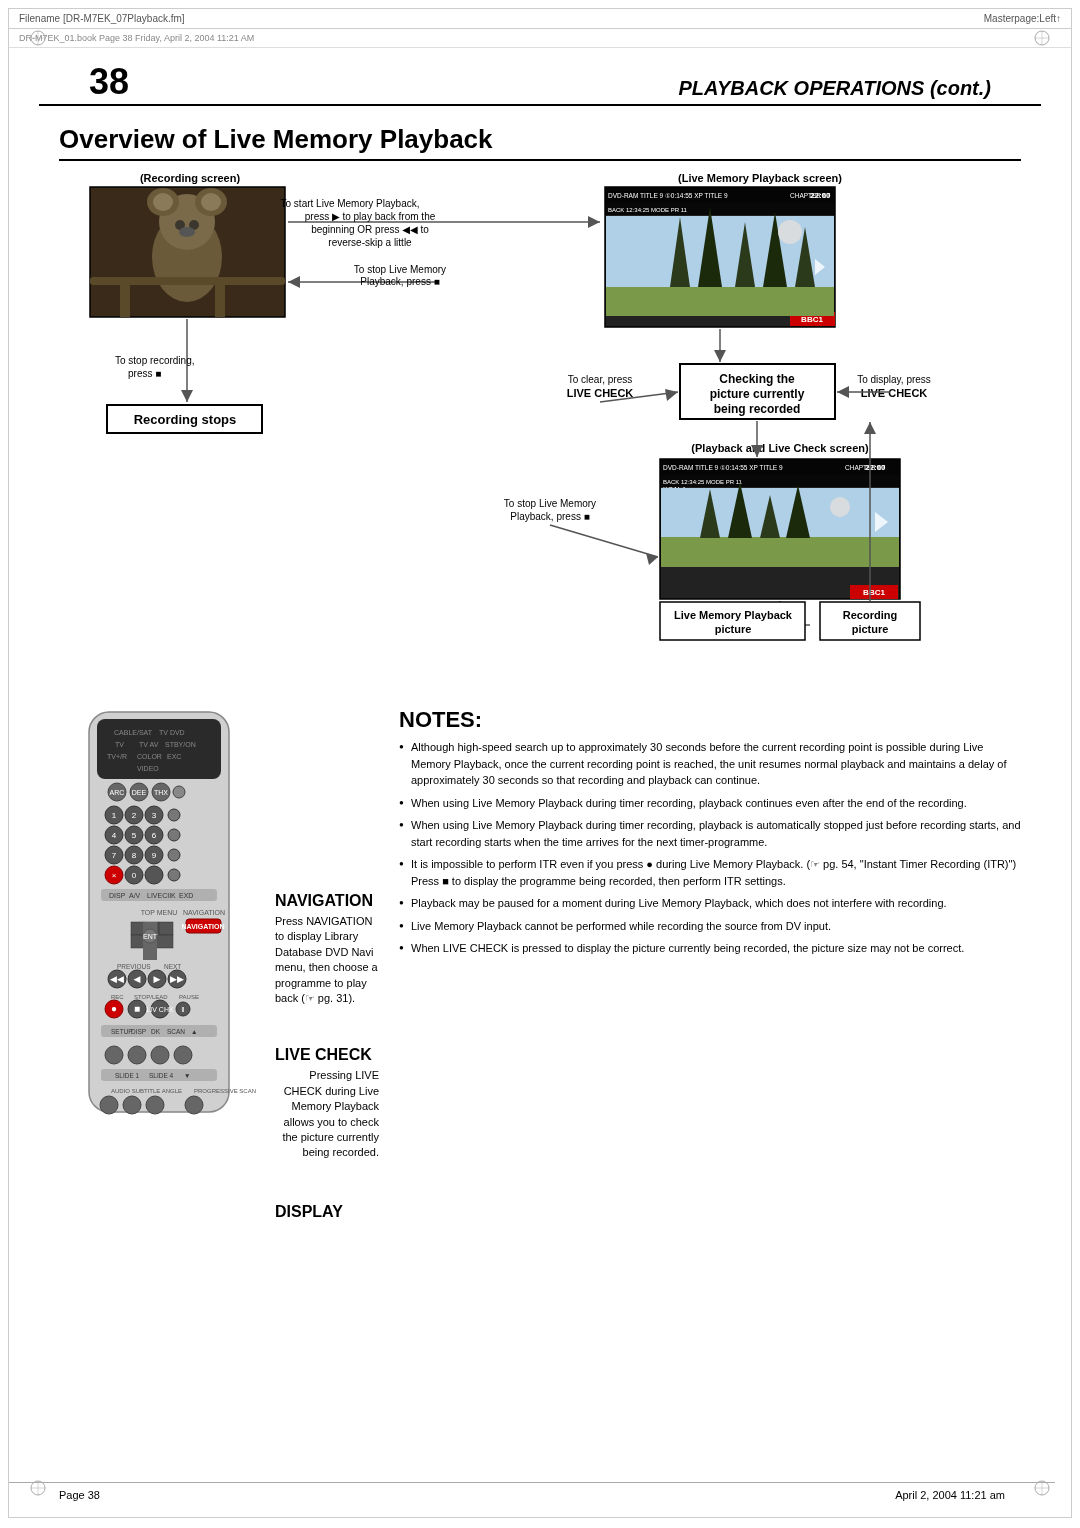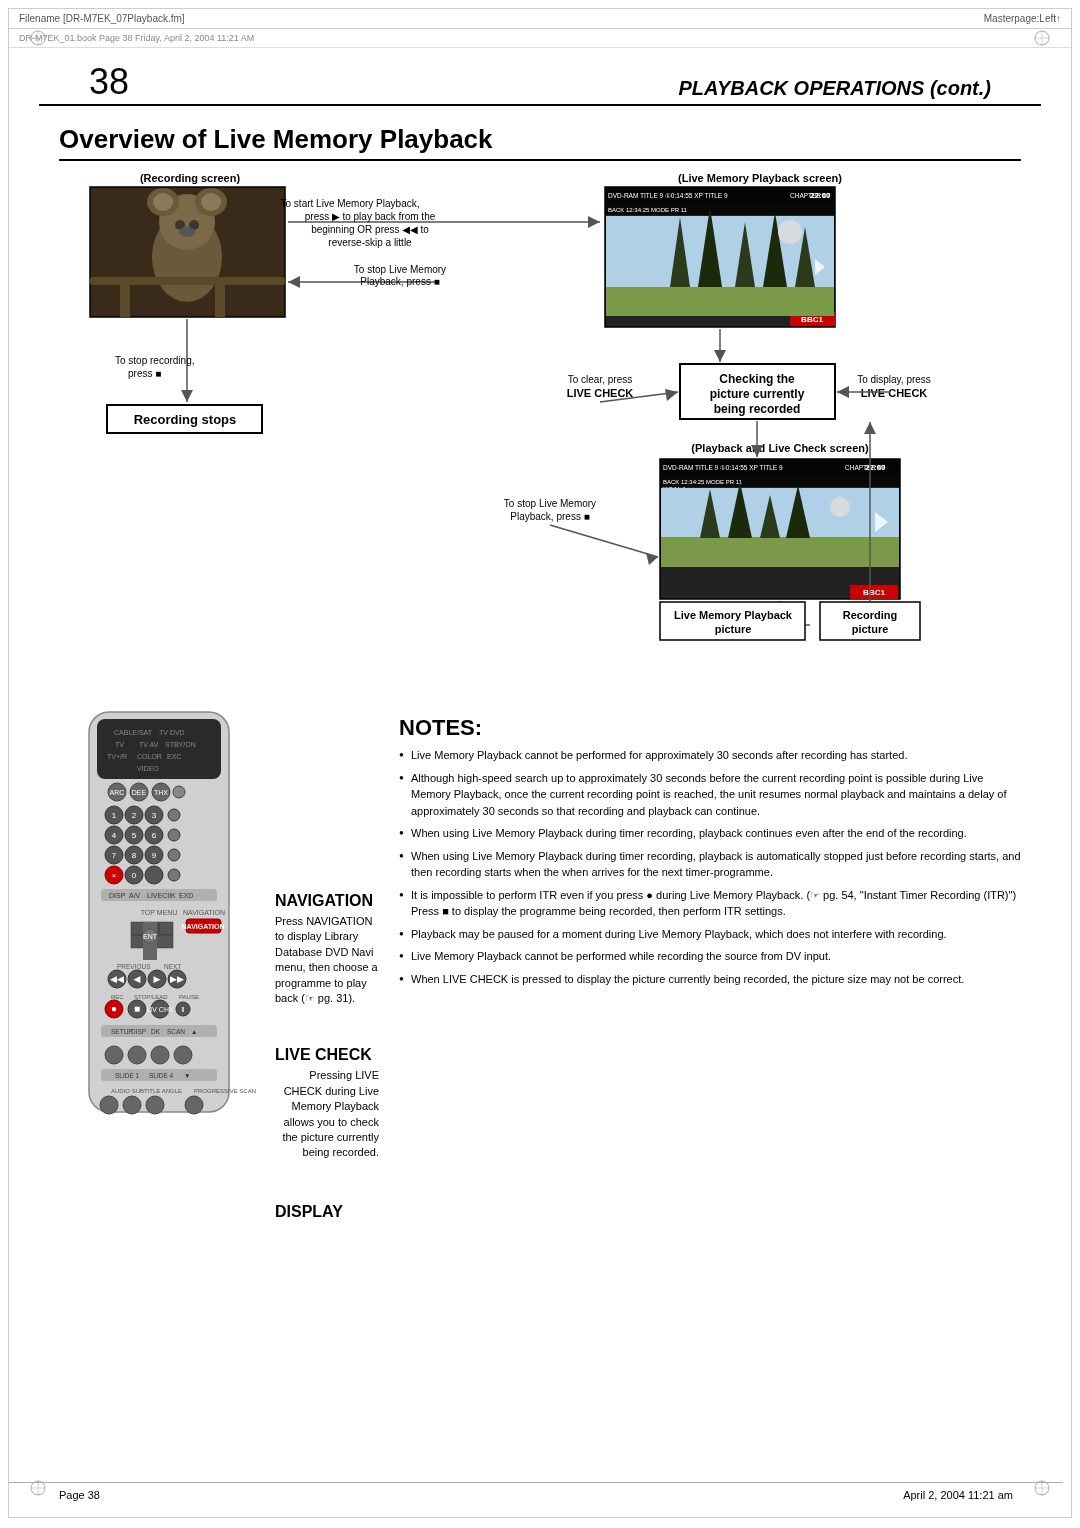--- a/index.html
+++ b/index.html
@@ -45,21 +45,21 @@
       display: flex;
       justify-content: space-between;
       align-items: flex-end;
       padding: 16px 50px 4px 50px;
       border-bottom: 2px solid #000;
       margin: 0 30px;
     }
 
     .page-num {
       font-size: 36px;
-      font-weight: normal;
+      font-weight: bold;
       line-height: 1;
     }
 
     .section-title {
       font-size: 20px;
       font-weight: bold;
       font-style: italic;
       text-align: right;
     }
 
@@ -93,21 +93,20 @@
     }
 
     .notes-right {
       flex: 1;
     }
 
     .notes-title {
       font-size: 22px;
       font-weight: bold;
       margin-bottom: 6px;
-      margin-top: 8px;
     }
 
     .notes-list {
       list-style: none;
       padding: 0;
     }
 
     .notes-list li {
       font-size: 11px;
       line-height: 1.5;
@@ -125,21 +124,21 @@
     }
 
     .page-footer {
       display: flex;
       justify-content: space-between;
       padding: 6px 50px;
       border-top: 1px solid #aaa;
       font-size: 11px;
       position: absolute;
       bottom: 10px;
-      left: 0; right: 8px;
+      left: 0; right: 16px;
     }
 
     
     .full-diagram {
       position: relative;
       width: 100%;
       margin-bottom: 10px;
     }
   </style>
 </head>
@@ -486,24 +485,23 @@
             <div style="margin-top:22px;">
               <div style="font-size:16px; font-weight:bold;">DISPLAY</div>
             </div>
           </div>
         </div>
       </div>
 
       <div class="notes-right">
         <div class="notes-title">NOTES:</div>
         <ul class="notes-list">
-          <li>Live Memory Playback cannot be performed for approximately 30 seconds after recording has started.</li>
           <li>Although high-speed search up to approximately 30 seconds before the current recording point is possible during Live Memory Playback, once the current recording point is reached, the unit resumes normal playback and maintains a delay of approximately 30 seconds so that recording and playback can continue.</li>
           <li>When using Live Memory Playback during timer recording, playback continues even after the end of the recording.</li>
-          <li>When using Live Memory Playback during timer recording, playback is automatically stopped just before recording starts, and then recording starts when the when arrives for the next timer-programme.</li>
+          <li>When using Live Memory Playback during timer recording, playback is automatically stopped just before recording starts, and start recording starts when the time arrives for the next timer-programme.</li>
           <li>It is impossible to perform ITR even if you press ● during Live Memory Playback. (☞ pg. 54, "Instant Timer Recording (ITR)")
 Press ■ to display the programme being recorded, then perform ITR settings.</li>
           <li>Playback may be paused for a moment during Live Memory Playback, which does not interfere with recording.</li>
           <li>Live Memory Playback cannot be performed while recording the source from DV input.</li>
           <li>When LIVE CHECK is pressed to display the picture currently being recorded, the picture size may not be correct.</li>
         </ul>
       </div>
     </div>
   </div>
 

